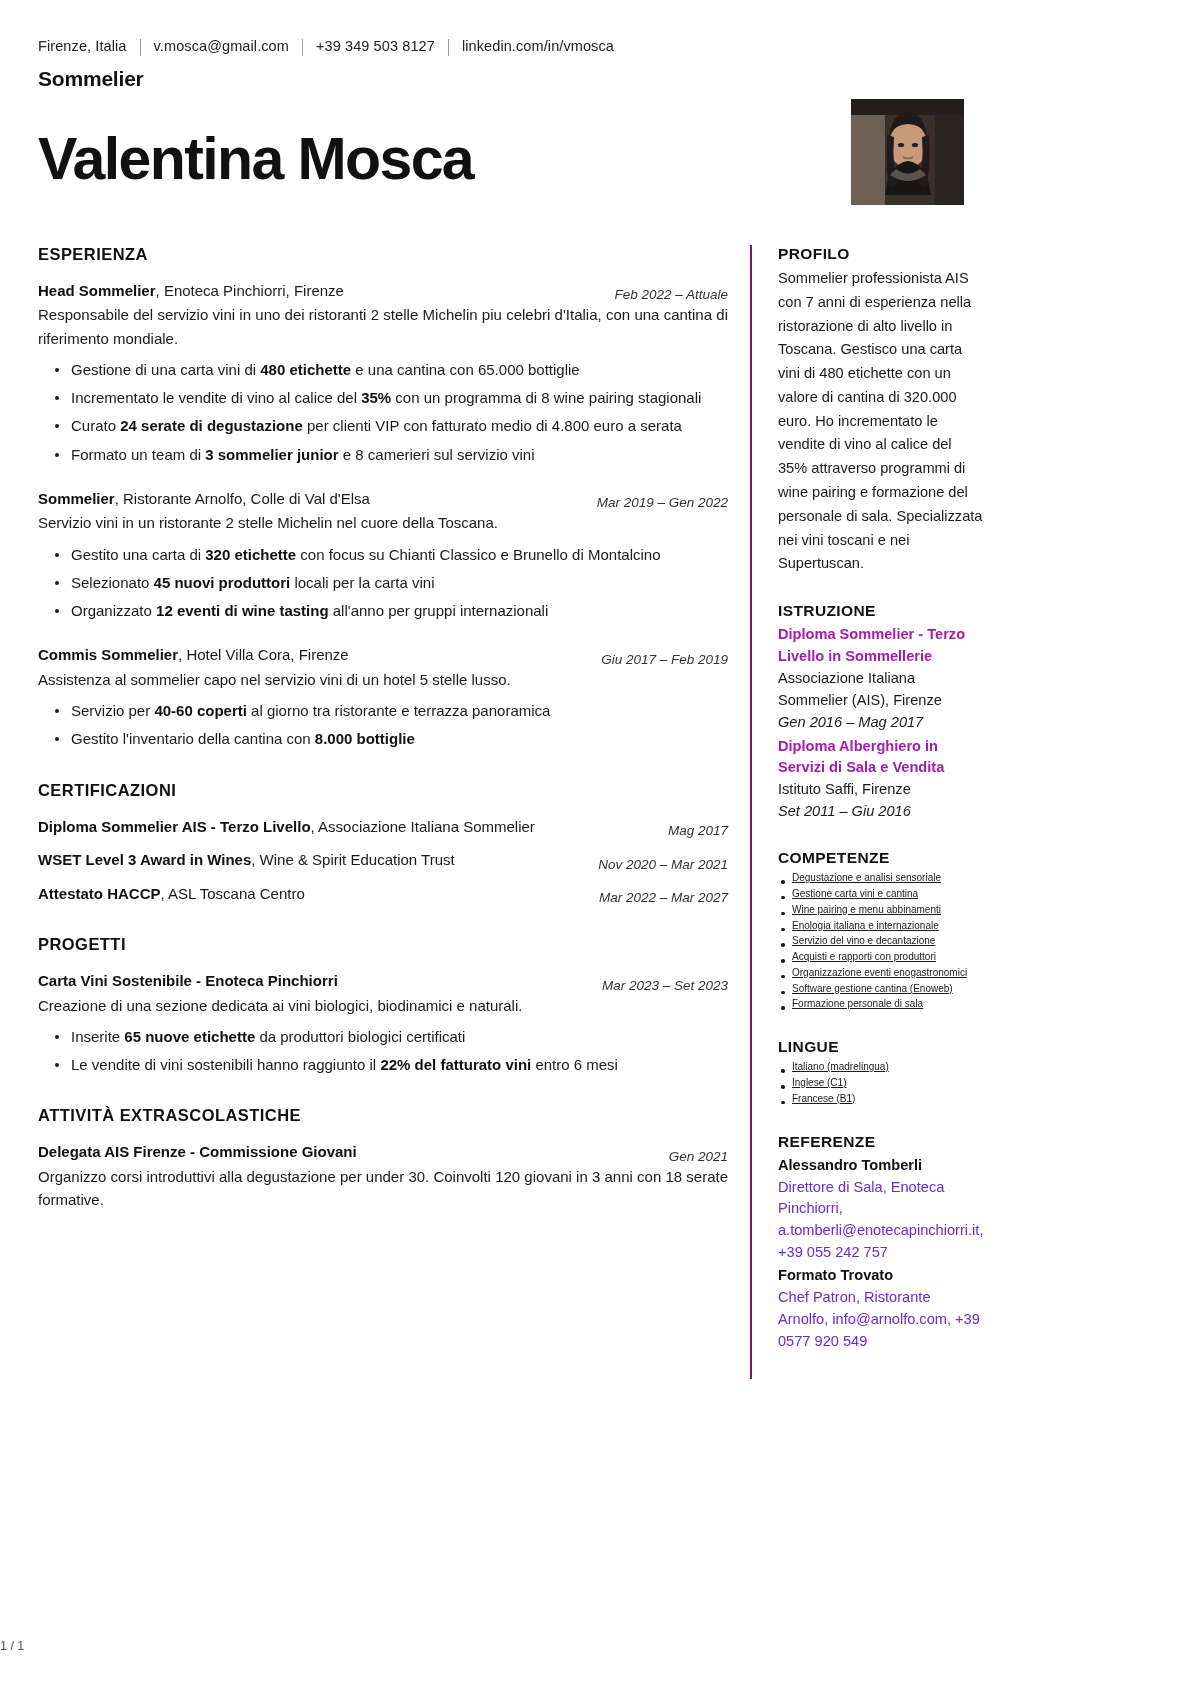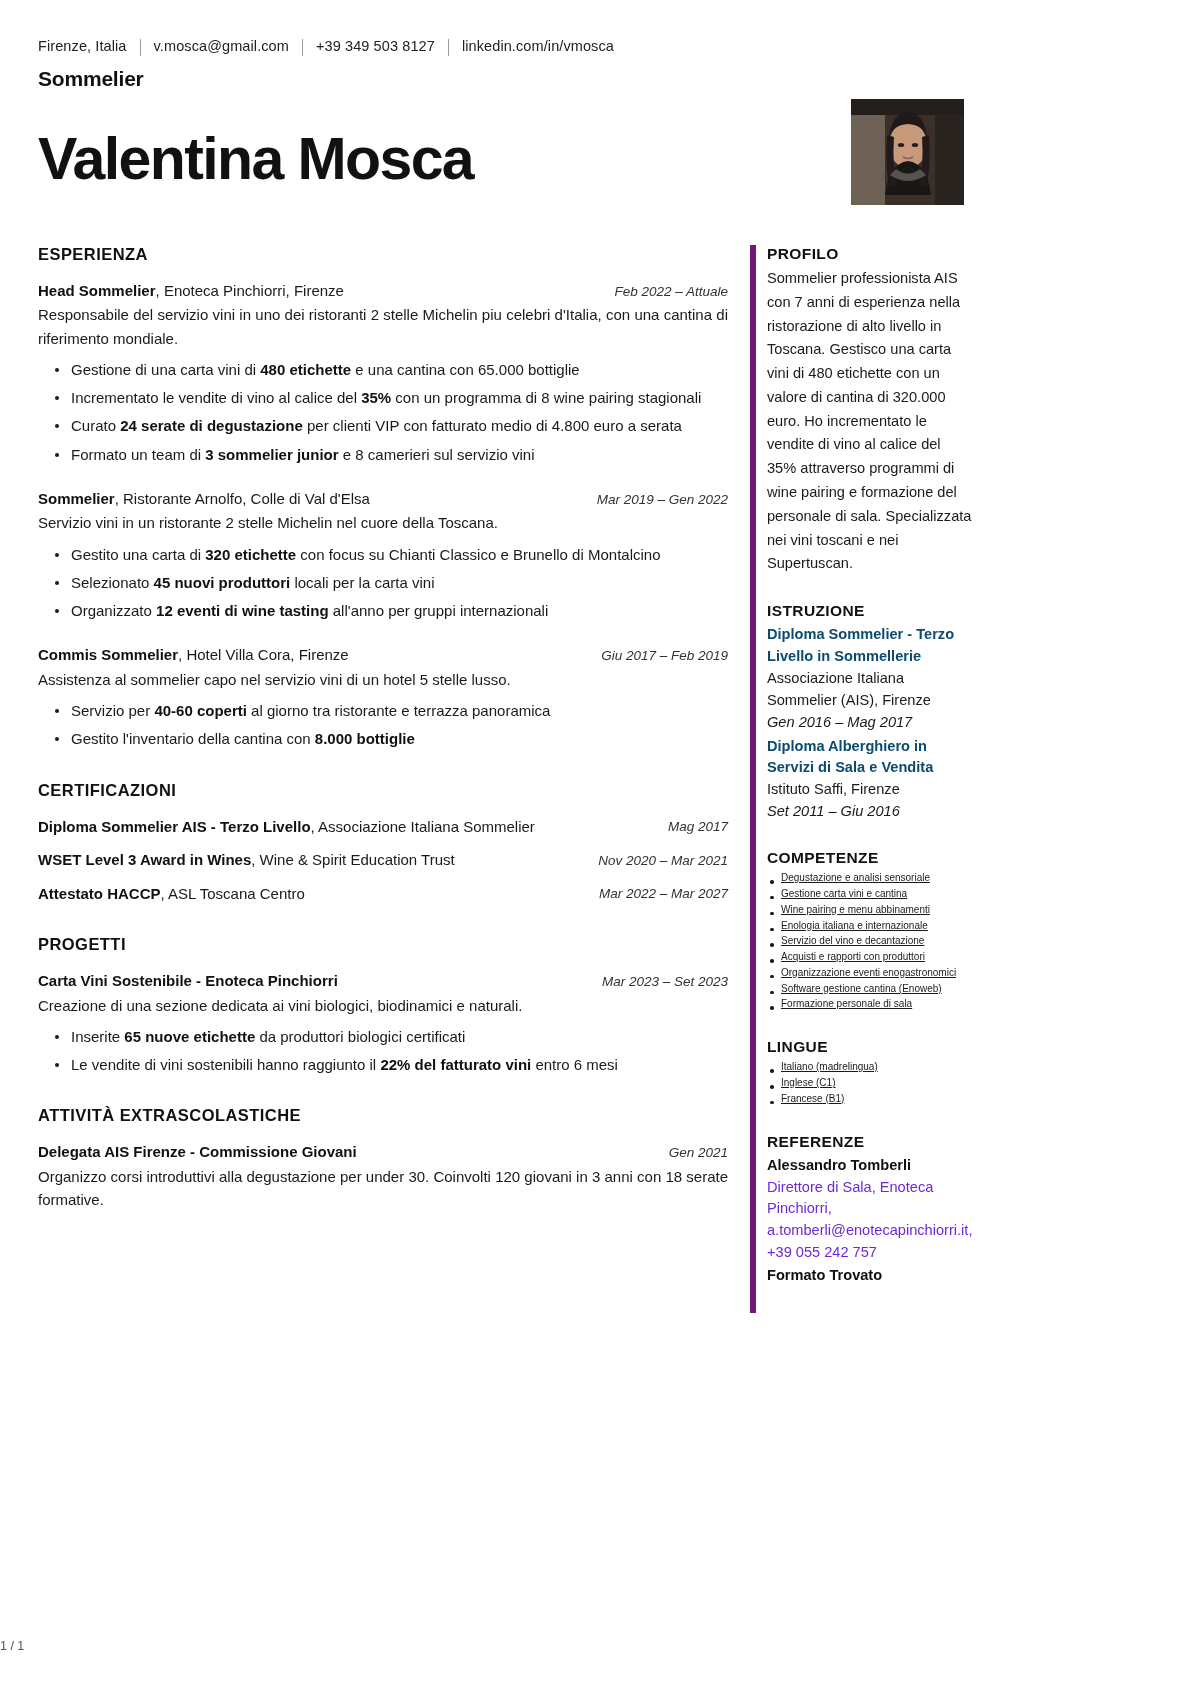--- a/index.html
+++ b/index.html
@@ -68,22 +68,22 @@
   
   .content {
     display: flex;
     margin-top: 54px;
     align-items: flex-start;
   }
   .col-main { width: 690px; flex: 0 0 690px; }
   .col-side {
     flex: 1 1 auto;
     margin-left: 22px;
-    padding-left: 11px;
-    border-left: 6px solid #701a75;
+    padding-left: 26px;
+    border-left: 2px solid #701a75;
     align-self: stretch;
   }
 
   
   h2.sec {
     font-size: 16.5px;
     font-weight: bold;
     letter-spacing: 0.45px;
     color: #111;
     margin: 0 0 16px 0;
@@ -98,21 +98,21 @@
     color: #111;
     margin: 0 0 4px 0;
   }
   .side-block { margin-bottom: 26px; }
 
   
   .entry { margin-bottom: 22px; }
   .entry:last-child { margin-bottom: 0; }
   .entry-head {
     display: flex;
-    align-items: center;
+    align-items: flex-end;
     justify-content: space-between;
     gap: 16px;
   }
   .entry-title {
     font-size: 15px;
     line-height: 1.5;
     color: #1a1a1a;
     flex: 1 1 auto;
   }
   .entry-title b { font-weight: bold; color: #111; }
@@ -163,21 +163,21 @@
   .side-text {
     font-size: 14.6px;
     line-height: 1.63;
     color: #1a1a1a;
   }
   .side-entry { margin-top: 2px; }
   .side-bold {
     font-size: 14.6px;
     line-height: 1.5;
     font-weight: bold;
-    color: #0c4a6e;
+    color: #a21caf;
   }
   .side-plain {
     font-size: 14.6px;
     line-height: 1.5;
     color: #1a1a1a;
   }
   .side-ital {
     font-size: 14.6px;
     line-height: 1.5;
     font-style: italic;
@@ -417,20 +417,21 @@
 
       <div class="side-block">
         <h2 class="sec-side">REFERENZE</h2>
         <div id="reference-items">
             <div class="ref-item">
               <div class="ref-name">Alessandro Tomberli</div>
               <div class="ref-detail">Direttore di Sala, Enoteca Pinchiorri, a.tomberli@enotecapinchiorri.it, +39 055 242 757</div>
             </div>
             <div class="ref-item">
               <div class="ref-name">Formato Trovato</div>
+              <div class="ref-detail">Chef Patron, Ristorante Arnolfo, info@arnolfo.com, +39 0577 920 549</div>
             </div>
           </div>
       </div>
 
     </div>
   </div>
 
   <div class="footer">1 / 1</div>
 </div>
 

